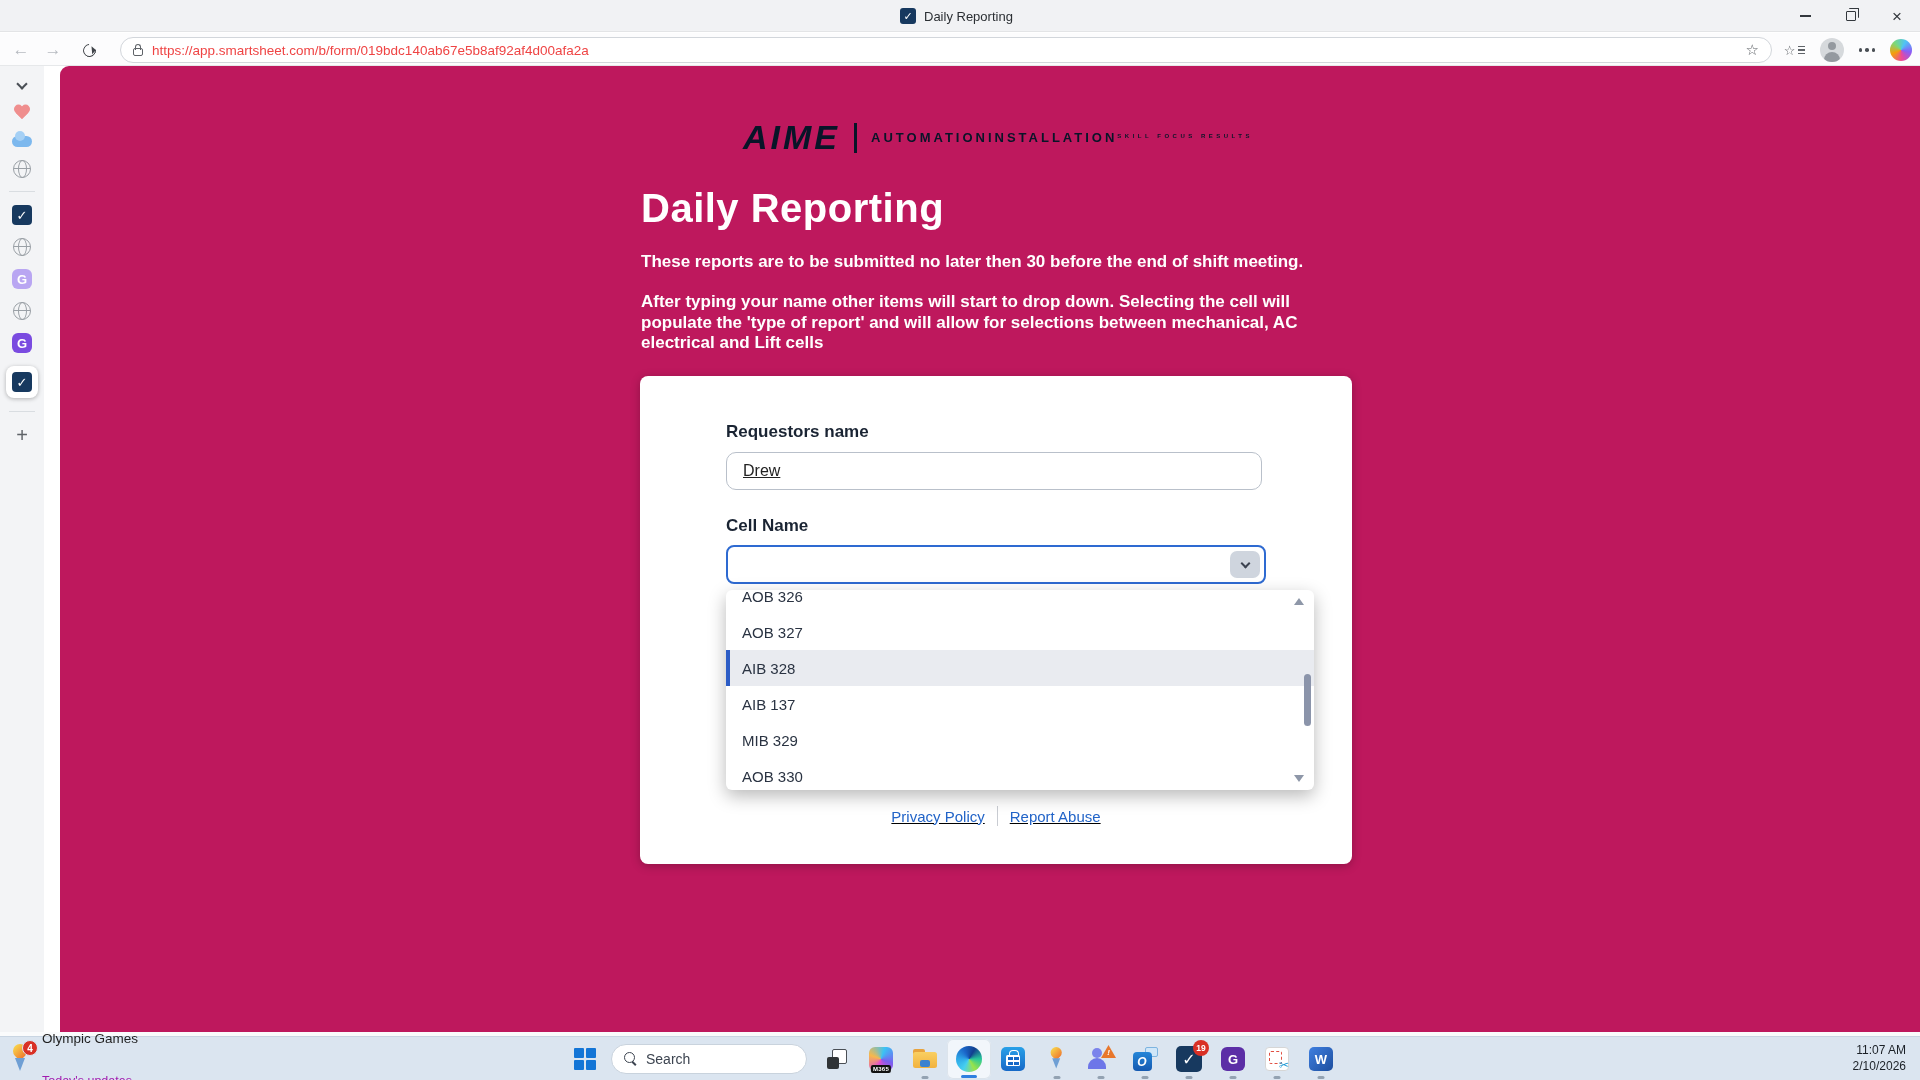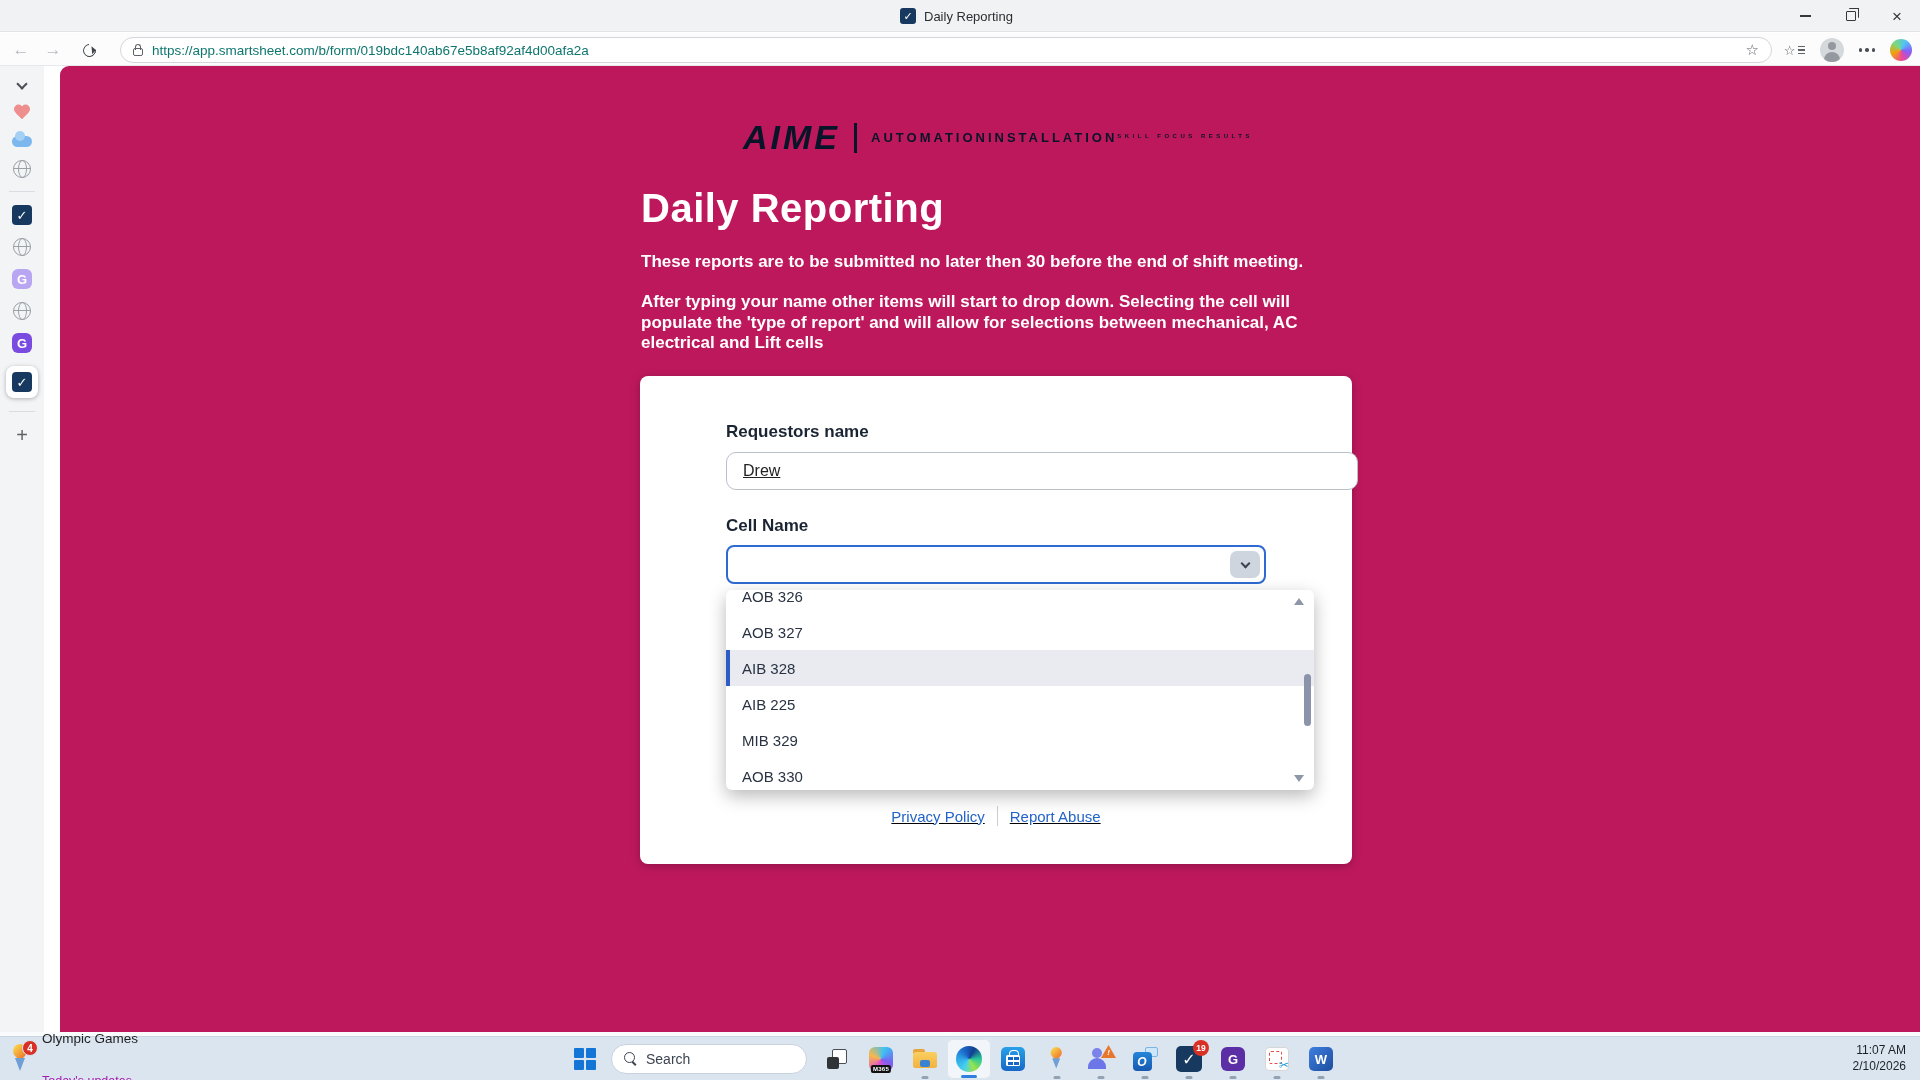--- a/index.html
+++ b/index.html
@@ -23,21 +23,21 @@
   .close-glyph { font-size:17px; line-height:1; color:#33383d; }
 
   .toolbar { position:absolute; left:0; top:33px; width:1920px; height:33px; background:#fcfcfd; border-bottom:1px solid #e6e8ea; }
   .navbtn { position:absolute; top:4px; width:26px; height:26px; display:flex; align-items:center; justify-content:center; font-size:17px; }
   .arrow-dim { color:#b6bac0; }
   .refresh-glyph { width:13px; height:13px; border:1.8px solid #3f4348; border-radius:50%; border-top-color:transparent; position:relative; transform:rotate(40deg); }
   .refresh-glyph::after { content:""; position:absolute; right:-3px; top:-3px; border:4px solid transparent; border-bottom-color:#3f4348; transform:rotate(45deg); }
   .urlpill { position:absolute; left:120px; top:4px; width:1652px; height:26px; border:1px solid #d2d6db; border-radius:13px; background:#fff; display:flex; align-items:center; padding:0 12px; gap:9px; }
   .lock-glyph { width:10px; height:8px; border:1.4px solid #5f6368; border-radius:2px; position:relative; margin-top:4px; }
   .lock-glyph::before { content:""; position:absolute; left:1px; top:-5px; width:4px; height:5px; border:1.4px solid #5f6368; border-bottom:none; border-radius:4px 4px 0 0; }
-  .urltext { font-size:13.5px; color:#0f766e; flex:1; }
+  .urltext { font-size:13.5px; color:#ef4444; flex:1; }
   .star-glyph { font-family:"DejaVu Sans",sans-serif; font-size:15px; color:#5f6368; }
   .tb-right { position:absolute; right:8px; top:3px; height:28px; display:flex; align-items:center; gap:15px; }
   .collections { display:flex; align-items:center; gap:2px; }
   .collections .lines { display:flex; flex-direction:column; gap:2px; }
   .collections .lines i { display:block; width:7px; height:1.6px; background:#5f6368; }
   .avatar-glyph { width:24px; height:24px; border-radius:50%; background:#d6d9dc; position:relative; overflow:hidden; }
   .avatar-glyph::before { content:""; position:absolute; left:8px; top:4px; width:8px; height:8px; border-radius:50%; background:#94999f; }
   .avatar-glyph::after { content:""; position:absolute; left:4px; top:14px; width:16px; height:10px; border-radius:8px 8px 0 0; background:#94999f; }
   .dots { display:flex; gap:3px; }
   .dots i { width:3.5px; height:3.5px; border-radius:50%; background:#4a4f55; }
@@ -70,21 +70,21 @@
   .logo .sub { display:flex; flex-direction:row; line-height:1.05; }
   .logo .sub b { font-size:13px; letter-spacing:3px; font-weight:800; }
   .logo .sub i { font-size:6px; letter-spacing:3.5px; font-style:normal; font-weight:700; margin-top:2px; }
   .page-title { position:absolute; left:581px; top:120px; font-size:40px; font-weight:800; color:#fff; letter-spacing:.5px; }
   .intro { position:absolute; left:581px; color:#fff; font-weight:700; font-size:17px; line-height:1.22; }
   .intro.one { top:186px; width:1100px; }
   .intro.two { top:226px; width:700px; }
 
   .card { position:absolute; left:580px; top:310px; width:712px; height:488px; background:#fff; border-radius:8px; box-shadow:0 2px 10px rgba(0,0,0,.25); }
   .field-label { position:absolute; left:86px; font-size:17px; font-weight:700; color:#1a2433; }
-  .txt-input { position:absolute; left:86px; width:632px; height:38px; border:1px solid #b9c0ca; border-radius:10px; font-size:16px; color:#222; padding:0 16px; font-family:inherit; background:#fff; outline:none;text-decoration:underline; }
+  .txt-input { position:absolute; left:86px; width:536px; height:38px; border:1px solid #b9c0ca; border-radius:10px; font-size:16px; color:#222; padding:0 16px; font-family:inherit; background:#fff; outline:none;text-decoration:underline; }
   .combo { position:absolute; left:86px; top:169px; width:540px; height:39px; border:2px solid #2e6ad1; border-radius:8px; background:#fff; }
   .combo-btn { position:absolute; right:4px; top:4px; width:30px; height:27px; background:#cfd5de; border-radius:7px; display:flex; align-items:center; justify-content:center; }
   .combo-btn .chev { border-color:#3c4350; width:7px; height:7px; margin-top:-3px; }
   .powered { position:absolute; left:0; right:0; top:397px; display:flex; justify-content:center; align-items:center; gap:7px; color:#10365f; }
   .powered .pw { font-size:14px; font-weight:700; }
   .powered .mark { width:0; height:0; border-left:6px solid transparent; border-right:6px solid transparent; border-bottom:10px solid #10365f; }
   .powered .bw { font-size:16px; font-weight:800; letter-spacing:.3px; }
   .legal { position:absolute; left:0; right:0; top:430px; display:flex; justify-content:center; align-items:center; gap:12px;text-decoration:underline; }
   .legal a { font-size:15px; color:#2264c8; text-decoration:none; font-weight:400; }
   .legal .vdiv { width:1px; height:20px; background:#c9ccd2; }
@@ -261,21 +261,21 @@
         <span class="vdiv"></span>
         <a href="#">Report Abuse</a>
       </div>
     </div>
 
     <div class="dropdown">
       <div class="dd-list">
         <div class="dd-item">AOB 326</div>
         <div class="dd-item">AOB 327</div>
         <div class="dd-item sel">AIB 328</div>
-        <div class="dd-item">AIB 225</div>
+        <div class="dd-item">AIB 137</div>
         <div class="dd-item">MIB 329</div>
         <div class="dd-item">AOB 330</div>
       </div>
       <span class="dd-up"></span>
       <span class="dd-down"></span>
       <span class="dd-thumb"></span>
     </div>
   </div>
 
   <div class="winstrip"></div>

